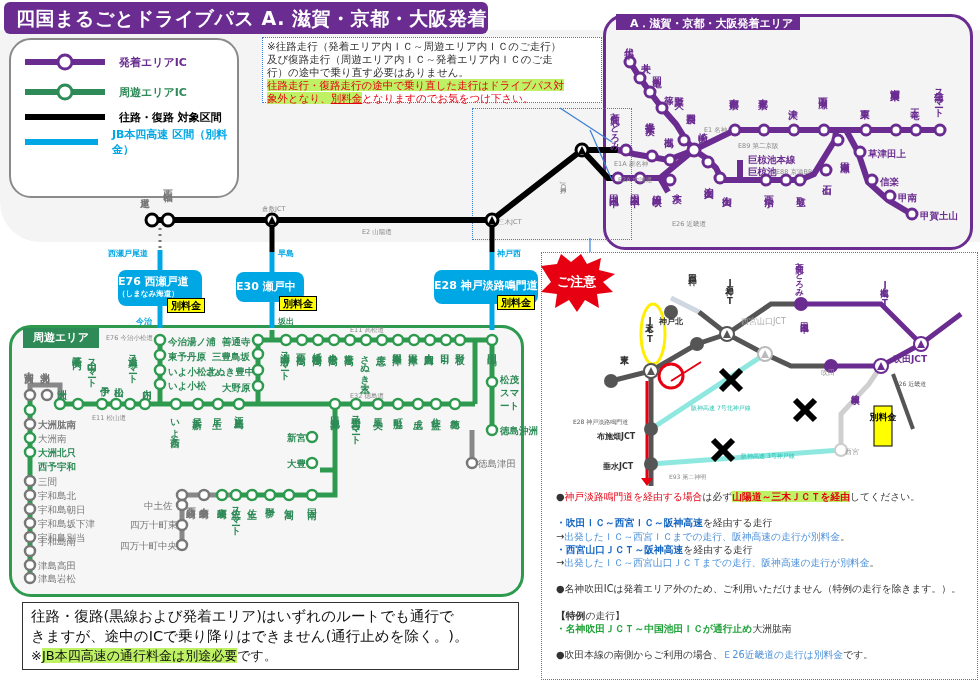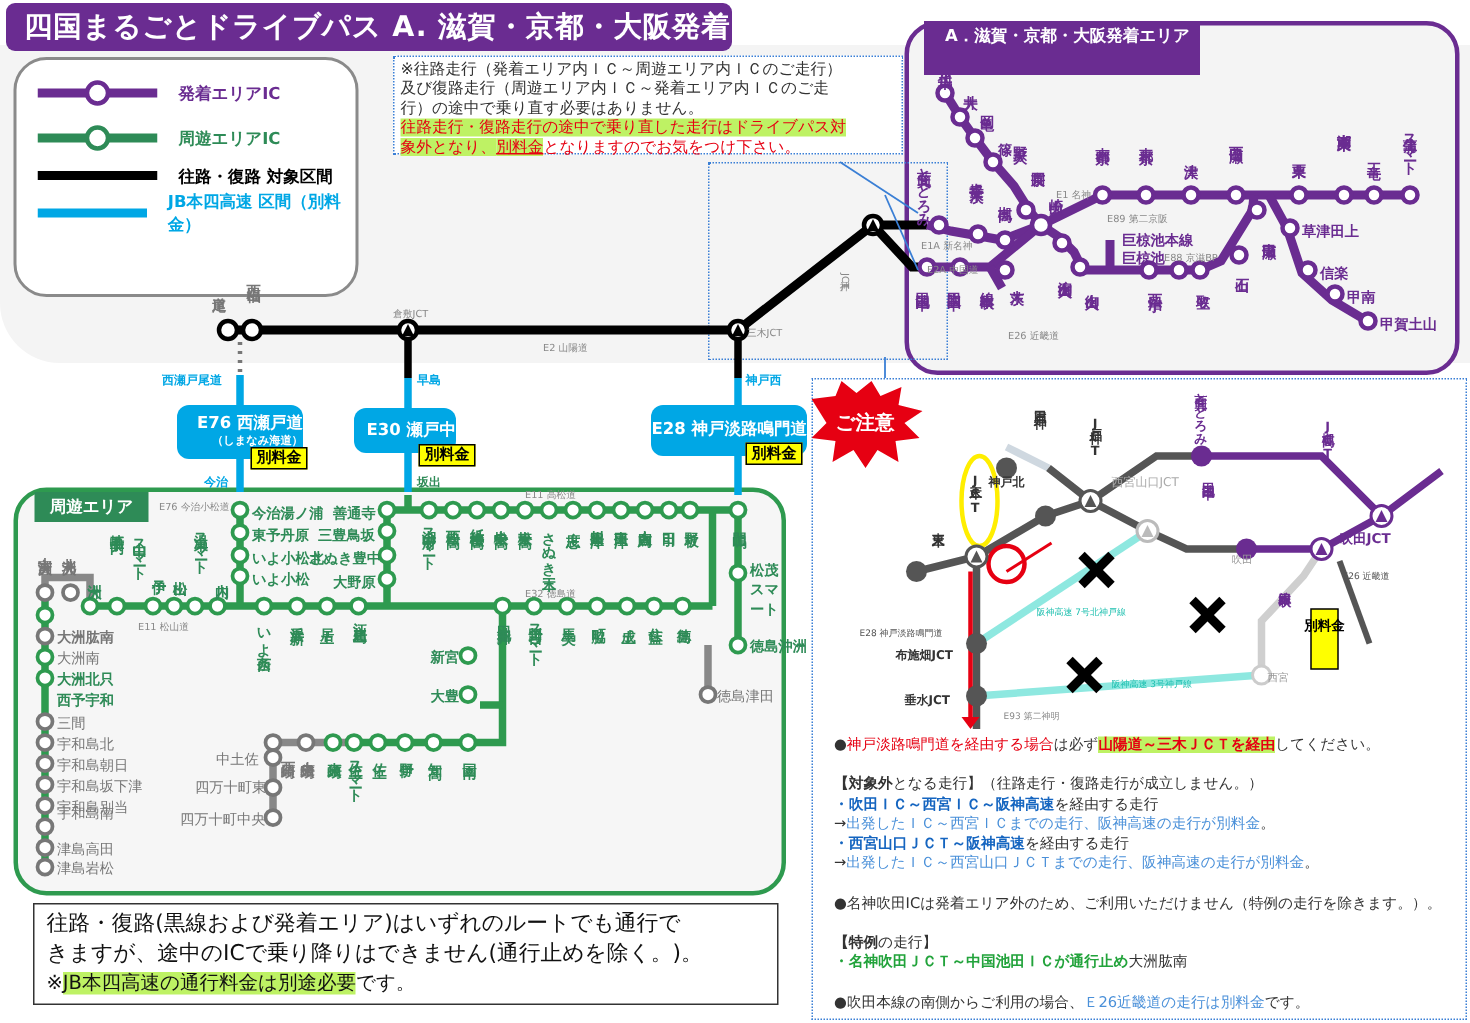--- a/index.html
+++ b/index.html
@@ -7,24 +7,24 @@
   .abs{position:absolute;}
   #bg-band{left:0;top:30px;width:980px;height:212px;background:#f4f4f4;border-radius:0 0 0 40px;}
   #title-bar{left:4px;top:2px;width:484px;height:32px;background:#6a2c91;border-radius:6px;color:#fff;font-size:19px;font-weight:bold;line-height:32px;padding-left:12px;box-sizing:border-box;letter-spacing:0.5px;}
   #legend{left:9px;top:38px;width:230px;height:160px;background:#fff;border:2px solid #8a8a8a;border-radius:22px;box-sizing:border-box;}
   .lg-row{position:absolute;left:14px;height:20px;display:flex;align-items:center;}
   .lg-row .lbl{margin-left:14px;font-size:11px;font-weight:bold;}
   #note-box{left:262px;top:37px;width:340px;height:66px;border:1px dotted #3a7fd5;background:#fff;font-size:10.5px;line-height:13px;padding:2px 4px;box-sizing:border-box;color:#333;}
   .hl-y{background:#bef264;}
   .red{color:#e60012;}
   #area-a{left:603px;top:14px;width:370px;height:236px;border:3px solid #6a2c91;border-radius:22px;background:#f4f4f4;box-sizing:border-box;}
-  #area-a-title{left:616px;top:14px;width:184px;height:36px;background:#6a2c91;color:#fff;font-size:11px;font-weight:bold;line-height:20px;padding-left:14px;box-sizing:border-box;}
+  #area-a-title{left:616px;top:14px;width:184px;height:16px;background:#6a2c91;color:#fff;font-size:11px;font-weight:bold;line-height:20px;padding-left:14px;box-sizing:border-box;}
   #shuyu{left:9px;top:325px;width:515px;height:272px;border:3px solid #2e9a4f;border-radius:22px;background:#f6f6f6;box-sizing:border-box;}
   #shuyu-title{left:23px;top:328px;width:76px;height:20px;background:#2e8b57;color:#fff;font-size:11px;font-weight:bold;line-height:20px;text-align:center;}
-  .bridge-box{position:absolute;background:#00a7e5;border-radius:8px;color:#fff;font-weight:bold;text-align:right;font-size:11px;}
+  .bridge-box{position:absolute;background:#00a7e5;border-radius:8px;color:#fff;font-weight:bold;text-align:left;font-size:11px;}
   .bessan{position:absolute;background:#ffff00;border:1px solid #000;color:#000;font-weight:bold;font-size:10px;padding:0 3px;line-height:13px;}
   #bottom-note{left:22px;top:602px;width:497px;height:68px;border:1px solid #333;background:#fff;font-size:14.5px;line-height:20px;padding:3px 8px;box-sizing:border-box;color:#111;}
   #caution-panel{left:541px;top:252px;width:437px;height:428px;border:1px dotted #3a7fd5;background:#fff;box-sizing:border-box;}
   #caution-text{left:556px;top:490px;width:420px;font-size:9.8px;line-height:13.2px;color:#333;}
   #caution-text p{margin:0;}
   .blue-b{color:#1565c0;font-weight:bold;}
   .blue-l{color:#4a90d9;}
   .green-b{color:#22a33b;font-weight:bold;}
   .red-b{color:#e60012;font-weight:bold;}
   svg text{font-family:"DejaVu Sans","Liberation Sans",sans-serif;}
@@ -469,21 +469,20 @@
 <div class="vt" style="left:688px;top:270px;color:#333;font-size:8.5px">神戸三田</div>
 <div class="vt" style="left:725px;top:280px;color:#333;font-size:8.5px">神戸JCT</div>
 <div class="vt pu" style="left:795px;top:258px;font-size:8.5px">箕面とどろみ</div>
 <div class="vt pu" style="left:800px;top:318px;font-size:8.5px">中国池田</div>
 <div class="vt pu" style="left:880px;top:282px;font-size:8.5px">高槻JCT</div>
 <div class="vt pu" style="left:851px;top:390px;font-size:8.5px">吹田本線</div>
 
 <div id="caution-text" class="abs">
   <p><span>●</span><span class="red">神戸淡路鳴門道を経由する場合</span><span>は必ず</span><span class="red-b hl-y">山陽道～三木ＪＣＴを経由</span><span>してください。</span></p>
   <p>&nbsp;</p>
-  <p><b>【対象外</b><span>となる走行】（往路走行・復路走行が成立しません。）</span></p>
   <p><span class="blue-b">・吹田ＩＣ～西宮ＩＣ～阪神高速</span><span>を経由する走行</span></p>
   <p><span>→</span><span class="blue-l">出発したＩＣ～西宮ＩＣまでの走行、阪神高速の走行が別料金</span><span>。</span></p>
   <p><span class="blue-b">・西宮山口ＪＣＴ～阪神高速</span><span>を経由する走行</span></p>
   <p><span>→</span><span class="blue-l">出発したＩＣ～西宮山口ＪＣＴまでの走行、阪神高速の走行が別料金</span><span>。</span></p>
   <p>&nbsp;</p>
   <p>●名神吹田ICは発着エリア外のため、ご利用いただけません（特例の走行を除きます。）。</p>
   <p>&nbsp;</p>
   <p><b>【特例</b><span>の走行】</span></p>
   <p><span class="green-b">・名神吹田ＪＣＴ～中国池田ＩＣが通行止め</span><span>大洲肱南</span></p>
   <p>&nbsp;</p>

